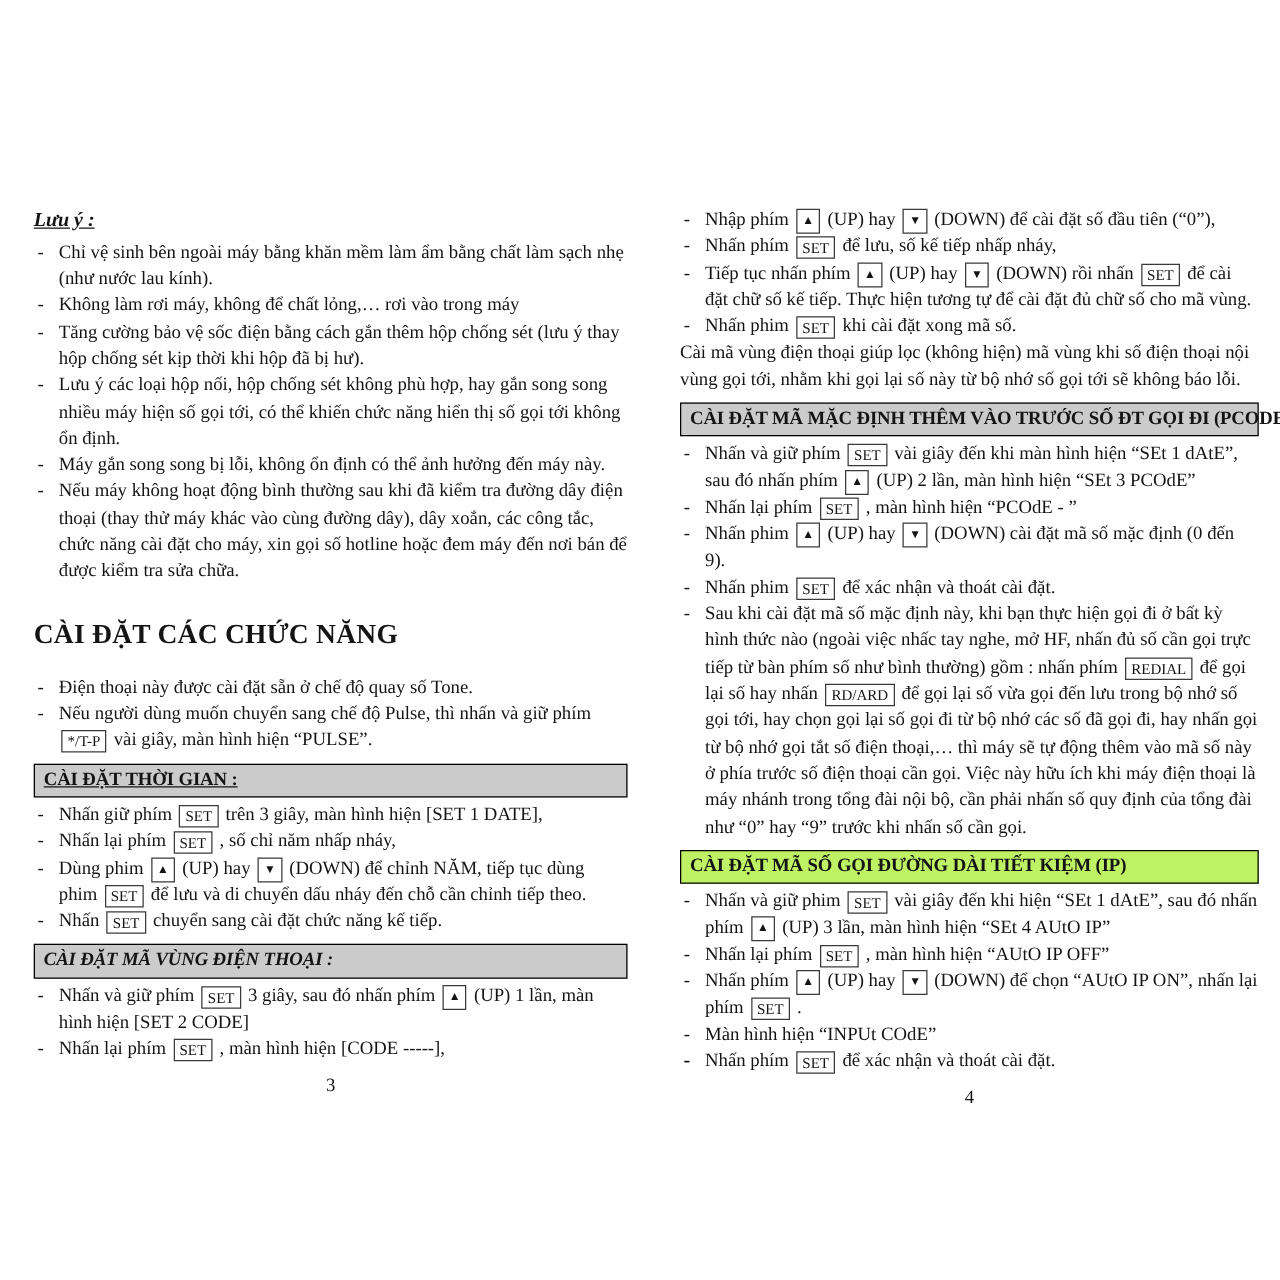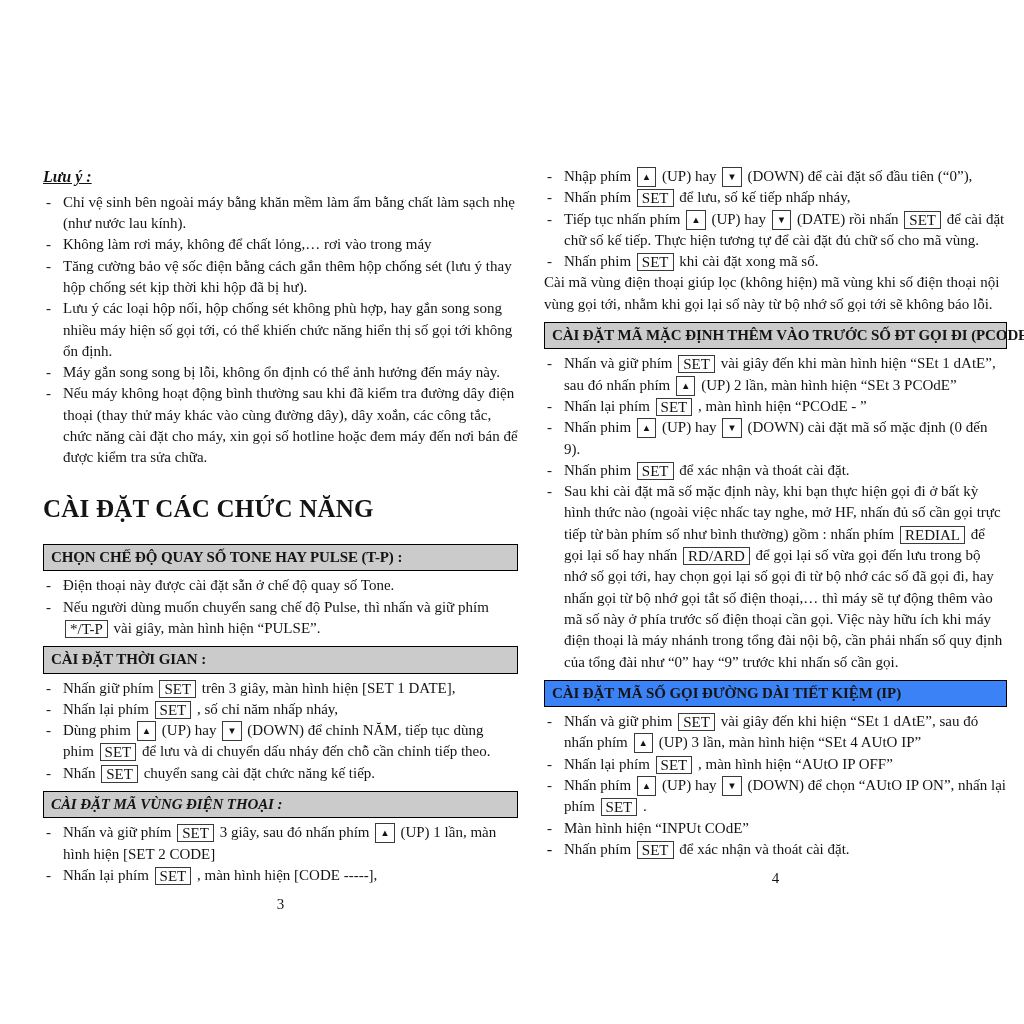--- a/index.html
+++ b/index.html
@@ -3,40 +3,40 @@
 <meta charset="utf-8">
 <style>
   html,body{margin:0;padding:0;}
   body{
     width:1024px;height:1024px;background:#ffffff;position:relative;
     font-family:"Liberation Serif","DejaVu Serif",serif;color:#141414;
     -webkit-font-smoothing:antialiased;overflow:hidden;
   }
   .sheet{position:absolute;inset:0;background:#fff;}
   .col{position:absolute;font-size:15px;line-height:1.42;}
-  .col-left{left:43px;top:166px;width:475px;}
+  .col-left{left:27px;top:166px;width:475px;}
   .col-right{left:544px;top:166px;width:463px;}
 
   .notes-title{font-weight:bold;font-style:italic;text-decoration:underline;font-size:16px;margin-bottom:3px;}
   .li{position:relative;padding-left:20px;}
   .li .marker{position:absolute;left:3px;top:0;}
   .paragraph{margin:0;}
 
-  .main-heading{font-size:25px;font-weight:bold;margin:22px 0 18px 0;letter-spacing:.2px;}
+  .main-heading{font-size:22px;font-weight:bold;margin:22px 0 18px 0;letter-spacing:.2px;}
 
   .section{margin-top:7px;}
   .bar{
     background:#cbcbcb;border:1.5px solid #000;
     font-weight:bold;font-size:15px;letter-spacing:-.1px;
     padding:2px 7px;margin-bottom:4px;white-space:nowrap;
   }
 
   .key{
     display:inline-block;border:1px solid #3a3a3a;background:#fff;
-    padding:0 4px;margin:0 2px;font-size:15px;line-height:16px;
+    padding:0 4px;margin:0 2px;font-size:12px;line-height:16px;
     vertical-align:-1px;white-space:nowrap;
   }
   .key.tri{font-size:9.5px;padding:1px 4px;vertical-align:1px;}
 
   .page-num{text-align:center;margin-top:8px;font-size:15px;}
 </style>
 </head>
 <body>
 
 <div class="sheet">
@@ -47,59 +47,58 @@
         <div class="li"><span class="marker">-</span><span>Chỉ vệ sinh bên ngoài máy bằng khăn mềm làm ẩm bằng chất làm sạch nhẹ (như nước lau kính).</span></div>
         <div class="li"><span class="marker">-</span><span>Không làm rơi máy, không để chất lỏng,… rơi vào trong máy</span></div>
         <div class="li"><span class="marker">-</span><span>Tăng cường bảo vệ sốc điện bằng cách gắn thêm hộp chống sét (lưu ý thay hộp chống sét kịp thời khi hộp đã bị hư).</span></div>
         <div class="li"><span class="marker">-</span><span>Lưu ý các loại hộp nối, hộp chống sét không phù hợp, hay gắn song song nhiều máy hiện số gọi tới, có thể khiến chức năng hiển thị số gọi tới không ổn định.</span></div>
         <div class="li"><span class="marker">-</span><span>Máy gắn song song bị lỗi, không ổn định có thể ảnh hưởng đến máy này.</span></div>
         <div class="li"><span class="marker">-</span><span>Nếu máy không hoạt động bình thường sau khi đã kiểm tra đường dây điện thoại (thay thử máy khác vào cùng đường dây), dây xoắn, các công tắc, chức năng cài đặt cho máy, xin gọi số hotline hoặc đem máy đến nơi bán để được kiểm tra sửa chữa.</span></div>
       </div>
     <div class="main-heading">CÀI ĐẶT CÁC CHỨC NĂNG</div>
     <div id="left-sections">
         <div class="section">
-          <div class="bar" style="background: rgb(203, 203, 203);">CHỌN CHẾ ĐỘ QUAY SỐ TONE HAY PULSE (T-P) :</div>
           <div class="li"><span class="marker">-</span><span>Điện thoại này được cài đặt sẵn ở chế độ quay số Tone.</span></div>
           <div class="li"><span class="marker">-</span><span>Nếu người dùng muốn chuyển sang chế độ Pulse, thì nhấn và giữ phím </span><span class="key">*/T-P</span><span> vài giây, màn hình hiện “PULSE”.</span></div>
         </div>
         <div class="section">
-          <div class="bar" style="background: rgb(203, 203, 203);">CÀI ĐẶT THỜI GIAN :</div>
+          <div class="bar" style="background: rgb(203, 203, 203); text-decoration: underline;">CÀI ĐẶT THỜI GIAN :</div>
           <div class="li"><span class="marker">-</span><span>Nhấn giữ phím </span><span class="key">SET</span><span> trên 3 giây, màn hình hiện [SET 1 DATE],</span></div>
           <div class="li"><span class="marker">-</span><span>Nhấn lại phím </span><span class="key">SET</span><span> , số chỉ năm nhấp nháy,</span></div>
           <div class="li"><span class="marker">-</span><span>Dùng phim </span><span class="key tri">▲</span><span> (UP) hay </span><span class="key tri">▼</span><span> (DOWN) để chỉnh NĂM, tiếp tục dùng phim </span><span class="key">SET</span><span> để lưu và di chuyển dấu nháy đến chỗ cần chỉnh tiếp theo.</span></div>
           <div class="li"><span class="marker">-</span><span>Nhấn </span><span class="key">SET</span><span> chuyển sang cài đặt chức năng kế tiếp.</span></div>
         </div>
         <div class="section">
           <div class="bar" style="background: rgb(203, 203, 203); font-style: italic;">CÀI ĐẶT MÃ VÙNG ĐIỆN THOẠI :</div>
           <div class="li"><span class="marker">-</span><span>Nhấn và giữ phím </span><span class="key">SET</span><span> 3 giây, sau đó nhấn phím </span><span class="key tri">▲</span><span> (UP) 1 lần, màn hình hiện [SET 2 CODE]</span></div>
           <div class="li"><span class="marker">-</span><span>Nhấn lại phím </span><span class="key">SET</span><span> , màn hình hiện [CODE -----],</span></div>
         </div>
       </div>
     <div class="page-num">3</div>
   </div>
 
   <div class="col col-right">
     <div id="right-lead">
         <div class="li"><span class="marker">-</span><span>Nhập phím </span><span class="key tri">▲</span><span> (UP) hay </span><span class="key tri">▼</span><span> (DOWN) để cài đặt số đầu tiên (“0”),</span></div>
         <div class="li"><span class="marker">-</span><span>Nhấn phím </span><span class="key">SET</span><span> để lưu, số kế tiếp nhấp nháy,</span></div>
-        <div class="li"><span class="marker">-</span><span>Tiếp tục nhấn phím </span><span class="key tri">▲</span><span> (UP) hay </span><span class="key tri">▼</span><span> (DATE) rồi nhấn </span><span class="key">SET</span><span> để cài đặt chữ số kế tiếp. Thực hiện tương tự để cài đặt đủ chữ số cho mã vùng.</span></div>
+        <div class="li"><span class="marker">-</span><span>Tiếp tục nhấn phím </span><span class="key tri">▲</span><span> (UP) hay </span><span class="key tri">▼</span><span> (DOWN) rồi nhấn </span><span class="key">SET</span><span> để cài đặt chữ số kế tiếp. Thực hiện tương tự để cài đặt đủ chữ số cho mã vùng.</span></div>
         <div class="li"><span class="marker">-</span><span>Nhấn phim </span><span class="key">SET</span><span> khi cài đặt xong mã số.</span></div>
       </div>
     <div class="paragraph">Cài mã vùng điện thoại giúp lọc (không hiện) mã vùng khi số điện thoại nội vùng gọi tới, nhằm khi gọi lại số này từ bộ nhớ số gọi tới sẽ không báo lỗi.</div>
     <div id="right-sections">
         <div class="section">
           <div class="bar" style="background: rgb(203, 203, 203);">CÀI ĐẶT MÃ MẶC ĐỊNH THÊM VÀO TRƯỚC SỐ ĐT GỌI ĐI (PCODE)</div>
           <div class="li"><span class="marker">-</span><span>Nhấn và giữ phím </span><span class="key">SET</span><span>  vài giây đến khi màn hình hiện “SEt  1 dAtE”, sau đó nhấn phím </span><span class="key tri">▲</span><span> (UP) 2 lần, màn hình hiện “SEt 3 PCOdE”</span></div>
           <div class="li"><span class="marker">-</span><span>Nhấn lại phím </span><span class="key">SET</span><span> , màn hình hiện “PCOdE - ”</span></div>
           <div class="li"><span class="marker">-</span><span>Nhấn phim </span><span class="key tri">▲</span><span> (UP) hay </span><span class="key tri">▼</span><span> (DOWN) cài đặt mã số mặc định (0 đến 9).</span></div>
           <div class="li"><span class="marker">-</span><span>Nhấn phim </span><span class="key">SET</span><span> để xác nhận và thoát cài đặt.</span></div>
           <div class="li"><span class="marker">-</span><span>Sau khi cài đặt mã số mặc định này, khi bạn thực hiện gọi đi ở bất kỳ hình thức nào (ngoài việc nhấc tay nghe, mở HF, nhấn đủ số cần gọi trực tiếp từ bàn phím số như bình thường) gồm : nhấn phím </span><span class="key">REDIAL</span><span> để gọi lại số hay nhấn </span><span class="key">RD/ARD</span><span> để gọi lại số vừa gọi đến lưu trong bộ nhớ số gọi tới, hay chọn gọi lại số gọi đi từ bộ nhớ các số đã gọi đi, hay nhấn gọi từ bộ nhớ gọi tắt số điện thoại,… thì máy sẽ tự động thêm vào mã số này ở phía trước số điện thoại cần gọi. Việc này hữu ích khi máy điện thoại là máy nhánh trong tổng đài nội bộ, cần phải nhấn số quy định của tổng đài như “0” hay “9” trước khi nhấn số cần gọi.</span></div>
         </div>
         <div class="section">
-          <div class="bar" style="background: #3b82f6;">CÀI ĐẶT MÃ SỐ GỌI ĐƯỜNG DÀI TIẾT KIỆM (IP)</div>
+          <div class="bar" style="background: #bef264;">CÀI ĐẶT MÃ SỐ GỌI ĐƯỜNG DÀI TIẾT KIỆM (IP)</div>
           <div class="li"><span class="marker">-</span><span>Nhấn và giữ phim </span><span class="key">SET</span><span> vài giây đến khi hiện “SEt  1 dAtE”, sau đó nhấn phím </span><span class="key tri">▲</span><span> (UP) 3 lần, màn hình hiện “SEt 4 AUtO IP”</span></div>
           <div class="li"><span class="marker">-</span><span>Nhấn lại phím </span><span class="key">SET</span><span> , màn hình hiện “AUtO IP OFF”</span></div>
           <div class="li"><span class="marker">-</span><span>Nhấn phím </span><span class="key tri">▲</span><span> (UP) hay </span><span class="key tri">▼</span><span> (DOWN) để chọn “AUtO IP ON”, nhấn lại phím </span><span class="key">SET</span><span> .</span></div>
           <div class="li"><span class="marker">-</span><span>Màn hình hiện “INPUt COdE”</span></div>
           <div class="li"><span class="marker">-</span></div>
           <div class="li"><span class="marker">-</span><span>Nhấn phím </span><span class="key">SET</span><span> để xác nhận và thoát cài đặt.</span></div>
         </div>
       </div>
     <div class="page-num">4</div>
   </div>

